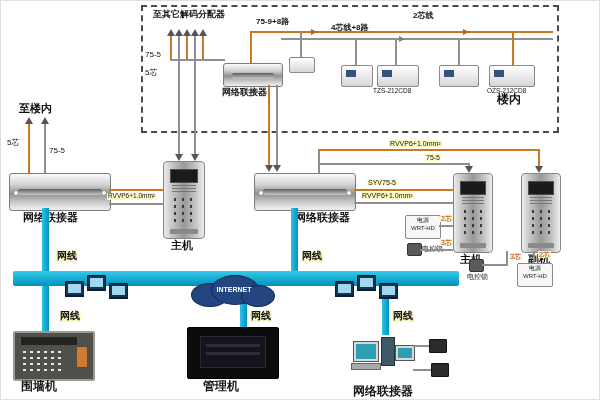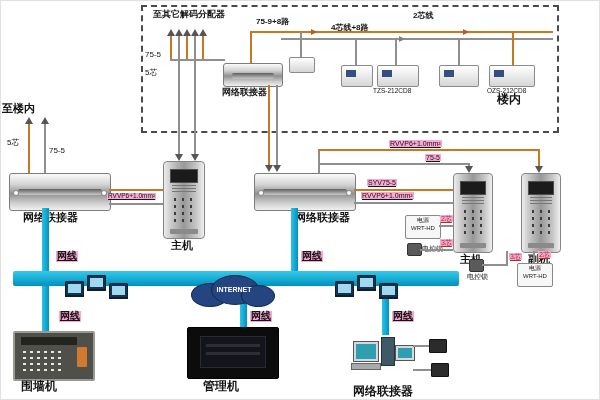--- a/index.html
+++ b/index.html
@@ -2,21 +2,21 @@
 <html><head>
 <meta charset="utf-8">
 <style>
   html,body{margin:0;padding:0;background:#fff;}
   .canvas{position:relative;width:600px;height:400px;background:#fff;overflow:hidden;
           font-family:"Liberation Sans","DejaVu Sans",sans-serif;border:1px solid #e0e0e0;box-sizing:border-box;}
   .t{position:absolute;color:#141414;white-space:nowrap;line-height:1.05;}
   .b{font-weight:700;}
   .f6{font-size:6.5px;} .f7{font-size:7px;} .f8{font-size:8px;} .f9{font-size:9px;}
   .f10{font-size:10px;} .f11{font-size:11px;} .f12{font-size:12px;}
-  .wbg{background:#f9a8d4;padding:0 1px;text-decoration:underline;}
+  .wbg{background:#fef9c3;padding:0 1px;}
   .red{color:#a93226;}
   .dashed-box{position:absolute;border:2px dashed #4a4a4a;background:transparent;}
   .hl{position:absolute;height:2px;} .vl{position:absolute;width:2px;}
   .org{background:#c9781f;} .gry{background:#8f8f8f;}
   .arrU{position:absolute;width:0;height:0;border-left:4px solid transparent;border-right:4px solid transparent;border-bottom:7px solid #555;}
   .arrD{position:absolute;width:0;height:0;border-left:4px solid transparent;border-right:4px solid transparent;border-top:7px solid #555;}
   .arrR{position:absolute;width:0;height:0;border-top:3px solid transparent;border-bottom:3px solid transparent;border-left:6px solid #b45f1f;}
   .arrR.g{border-left-color:#808080;}
   .metalH{position:absolute;border:1px solid #7d7d7d;border-radius:3px;
           background:linear-gradient(180deg,#fbfbfb,#d2d2d2 30%,#909090 55%,#cdcdcd 80%,#f0f0f0);}
@@ -127,21 +127,21 @@
   <div class="vl gry" style="left:317px;top:148px;height:24px;"></div>
   <div class="hl org" style="left:317px;top:148px;width:222px;"></div>
   <div class="vl org" style="left:537px;top:148px;height:18px;"></div>
   <div class="arrD" style="left:534px;top:165px;"></div>
   <div class="hl gry" style="left:317px;top:162px;width:152px;"></div>
   <div class="vl gry" style="left:467px;top:162px;height:6px;"></div>
   <div class="arrD" style="left:464px;top:165px;"></div>
   <div class="t f7 wbg" style="left:388px;top:139px;">RVVP6+1.0mm²</div>
   <div class="t f7 wbg" style="left:424px;top:153px;">75-5</div>
 
-  <div class="t f11 b" style="left:1px;top:102px;text-align:center;">至楼内</div>
+  <div class="t f11 b" style="left:18px;top:102px;text-align:center;">至楼内</div>
   <div class="arrU" style="left:24px;top:116px;"></div>
   <div class="arrU" style="left:40px;top:116px;"></div>
   <div class="vl org" style="left:27px;top:123px;height:49px;"></div>
   <div class="vl gry" style="left:43px;top:123px;height:49px;"></div>
   <div class="t f8" style="left:6px;top:138px;">5芯</div>
   <div class="t f8" style="left:48px;top:146px;">75-5</div>
 
   <div class="metalH" style="left:8px;top:172px;width:100px;height:36px;">
     <div class="mstripe"></div>
     <div class="screw" style="left:3px;"></div>

